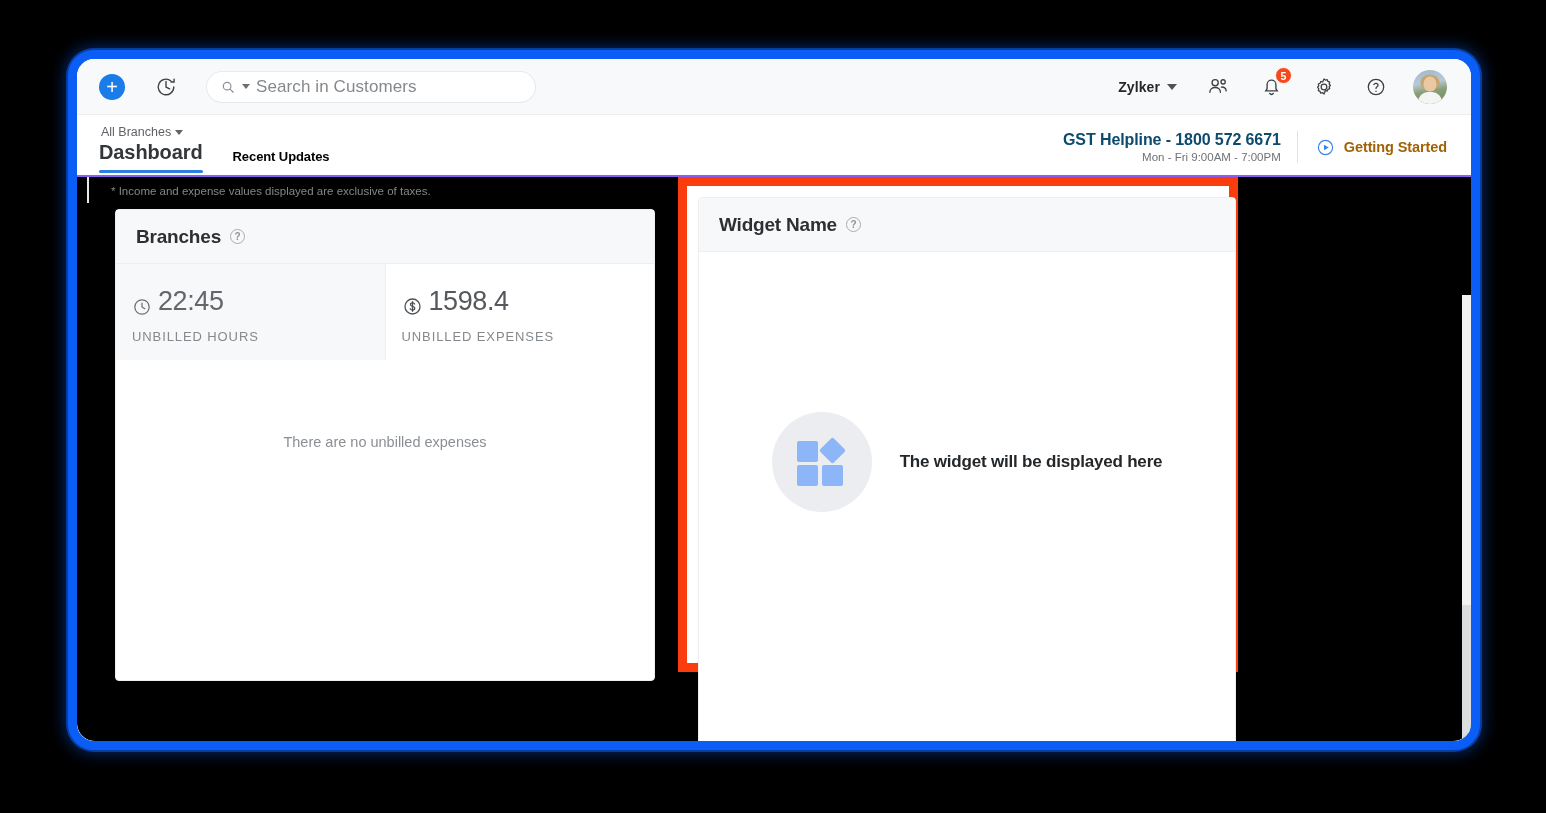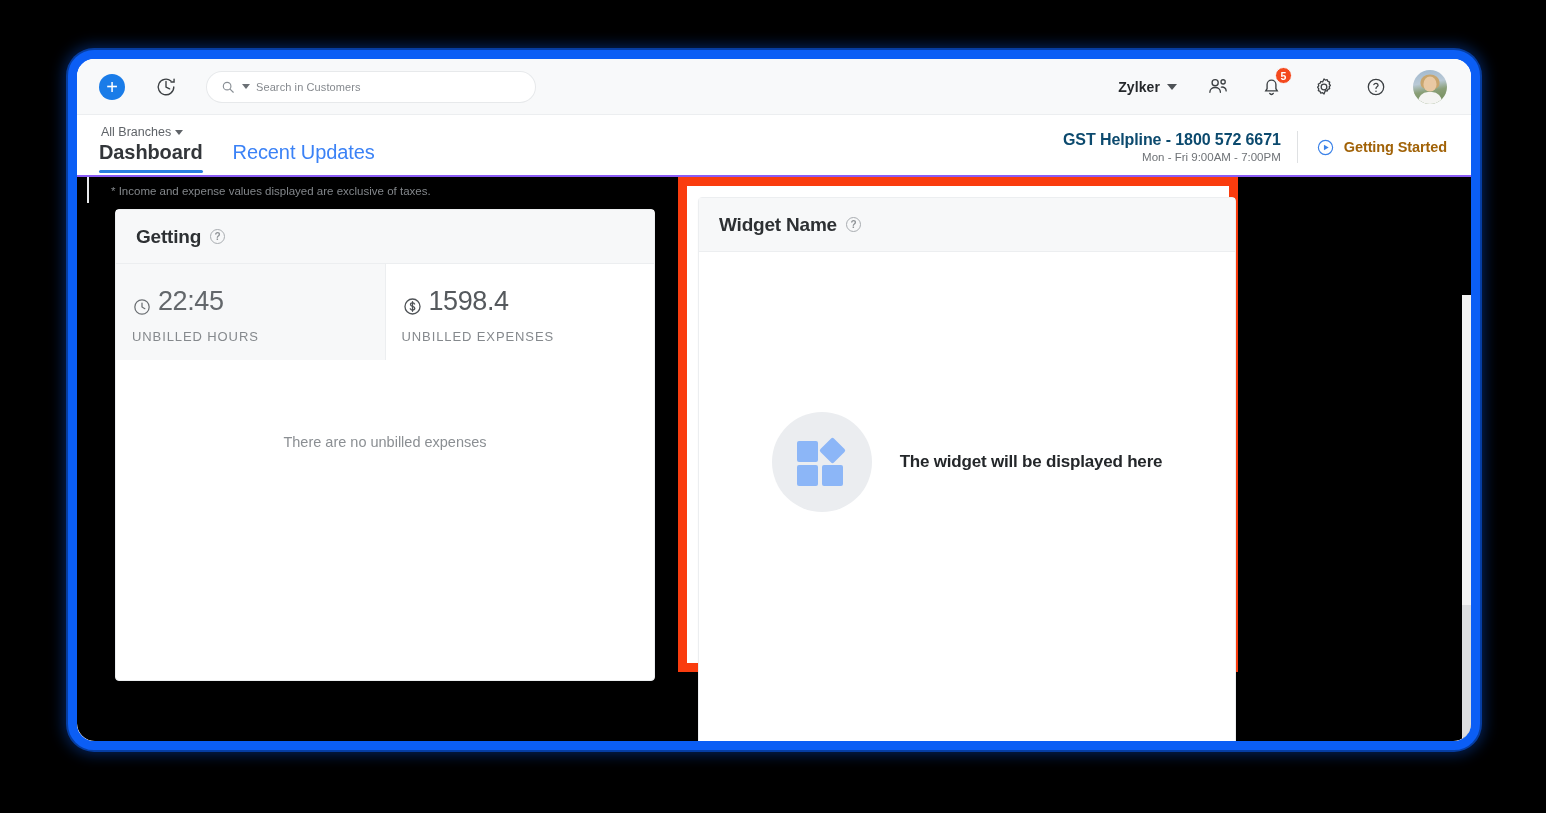--- a/index.html
+++ b/index.html
@@ -60,21 +60,21 @@
     display:flex; align-items:center; gap:6px;
     padding: 0 14px;
     box-shadow: 0 0 0 1px #e7e9eb;
     cursor: text;
   }
   .search-box .sicon { color:#8a9096; display:flex; }
   .caret-dn {
     width:0;height:0;border-left:4px solid transparent;border-right:4px solid transparent;
     border-top:5px solid #6b7075; margin-left:1px;
   }
-  .search-ph { color:#85898e; font-size:11px; letter-spacing:.1px; }
+  .search-ph { color:#85898e; font-size:17px; letter-spacing:.1px; }
 
   .topbar-right { margin-left:auto; display:flex; align-items:center; }
   .org-name {
     font-size:14px; color:#25282b; font-weight:700; letter-spacing:.1px;
     display:flex; align-items:center; gap:7px; cursor:pointer;
   }
   .org-chev {
     width:0;height:0;border-left:5px solid transparent;border-right:5px solid transparent;
     border-top:6px solid #4e5256;
   }
@@ -127,21 +127,21 @@
   }
   .tabrow { display:flex; align-items:flex-end; gap:30px; margin-top:2px; }
   .tab {
     font-size:20px; font-weight:700; color:#33363a; letter-spacing:-.1px;
     padding-bottom:9px; cursor:pointer; position:relative;
   }
   .tab.active::after {
     content:""; position:absolute; left:0; right:0; bottom:0;
     height:3px; background:#2b7fe0; border-radius:2px;
   }
-  .tab.link { color:#3b82f6; font-weight:400; font-size:20px; padding-bottom:9px; }
+  .tab.link { color:#000000; font-weight:700; font-size:13px; padding-bottom:9px; }
 
   .sh-right { margin-left:auto; display:flex; align-items:center; gap:0; padding-top:6px; }
   .gst {
     text-align:right; padding-right:16px; border-right:1px solid #dfe1e3;
   }
   .gst .l1 { font-size:16px; font-weight:700; color:#0c4a6e; letter-spacing:-.1px; }
   .gst .l2 { font-size:11.5px; color:#6e7276; margin-top:2px; }
   .getting {
     display:flex; align-items:center; gap:9px; padding-left:18px;
     color:#a16207; font-size:14.5px; font-weight:700; cursor:pointer; letter-spacing:-.1px;
@@ -344,21 +344,21 @@
         </div>
       </div>
 
       <div class="bodywrap">
         <div class="note">* Income and expense values displayed are exclusive of taxes.</div>
 
         <div class="cards">
 
           <div class="card" id="projects-card">
             <div class="card-head">
-              <span class="card-title">Getting</span>
+              <span class="card-title">Branches</span>
               <span class="qmark">?</span>
             </div>
             <div class="kpi-row">
               <div class="kpi first">
                 <div class="kpi-val">
                   <span style="display:flex">
                     <svg width="20" height="20" viewBox="0 0 24 24" fill="none" stroke="#6b6f73" stroke-width="1.5" stroke-linecap="round">
                       <circle cx="12" cy="12" r="8.6"></circle>
                         <path d="M12 7.2V12l3.4 2"></path>
                     </svg>

